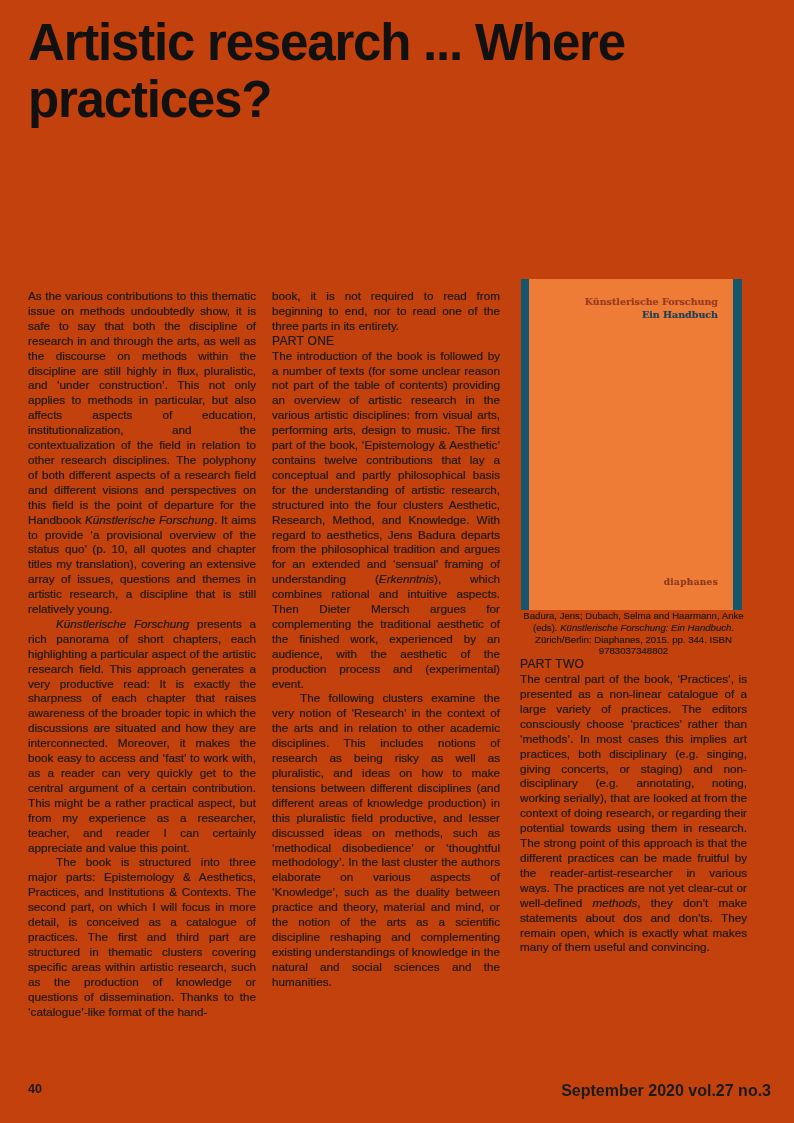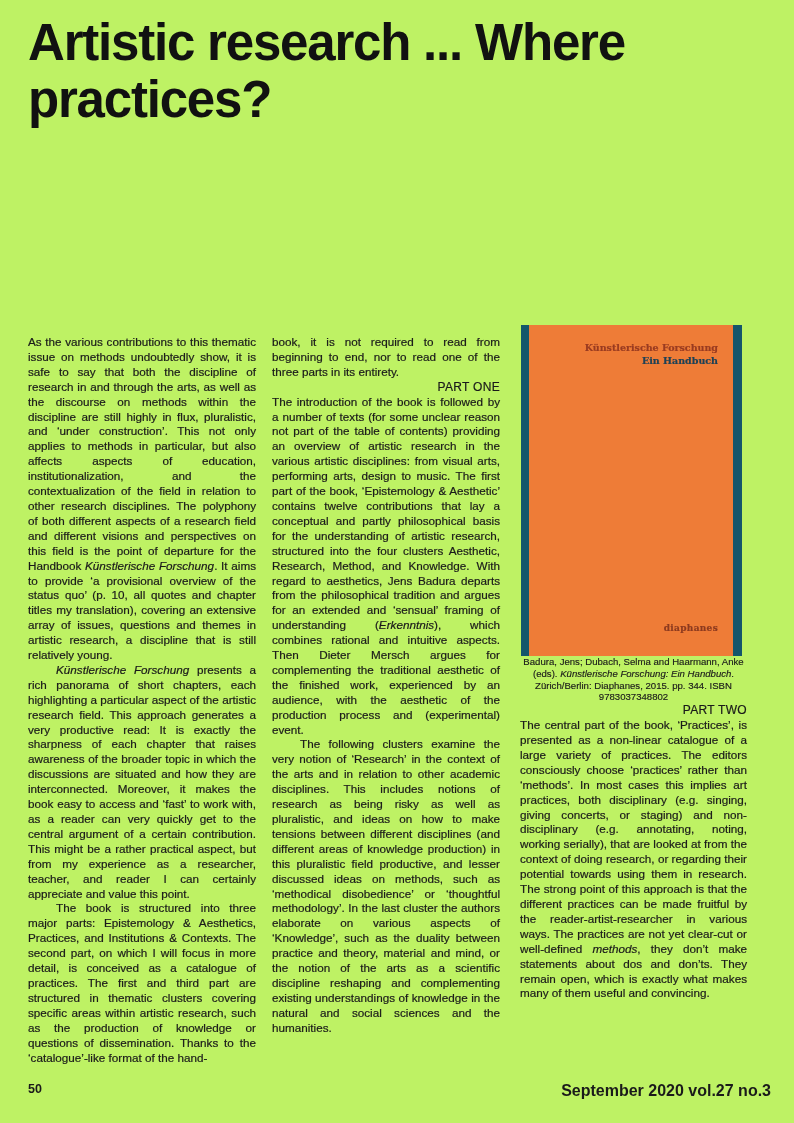--- a/index.html
+++ b/index.html
@@ -1,41 +1,41 @@
 <!DOCTYPE html>
 <html lang="en" style="--text-color: #1a1a1a; --cover-orange: #ee7c37; --cover-spine: #14566b; --cover-title-red: #993b21; --cover-subtitle-blue: #1d4156; --cover-publisher: #8c3a1f;"><head>
 <meta charset="utf-8">
 <style>
   html,body { margin:0; padding:0; background:#ffffff; }
   .page {
-    position:relative; width:794px; height:1123px; background:#bef264;
+    position:relative; width:794px; height:1123px; background:#c2410c;
     font-family:"Liberation Sans", sans-serif; color:var(--text-color, #1a1a1a);
     overflow:hidden;
   }
   .title {
     position:absolute; left:28px; top:14px;
     font-size:51px; line-height:57px; font-weight:700; letter-spacing:-1.2px; color:#111;
   }
   .author {
     position:absolute; left:28px; top:206px;
     font-size:24px; font-weight:500; letter-spacing:-0.2px; color:#111;
   }
   .col {
     position:absolute; top:289px; width:228px;
     font-size:11.7px; line-height:14.9px; text-align:justify;
     -webkit-text-stroke:0.2px currentColor;
-    -webkit-hyphens:auto; hyphens:auto;margin-top:46px;
+    -webkit-hyphens:auto; hyphens:auto;
   }
   .col-1 { left:28px; }
   .col-2 { left:272px; }
   .col-3 { left:520px; top:279px; width:227px; }
   .col p { margin:0; }
   .col p.ind { text-indent:28px; }
   .part-heading {
-    text-align:right; font-size:12px; letter-spacing:0.3px;
+    text-align:left; font-size:12px; letter-spacing:0.3px;
     margin:16px 0 17px 28px; text-indent:0;
   }
   .part-two-heading { margin-top:50px; }
   
   .cover {
     position:relative; width:221px; height:331px; margin-left:1px;
     background:var(--cover-spine, #14566b);
   }
   .cover-inner {
     position:absolute; left:8px; right:9px; top:0; bottom:0;
@@ -99,16 +99,16 @@
           <div class="l2">Ein Handbuch</div>
         </div>
         <div class="cover-publisher">diaphanes</div>
       </div>
     </div>
     <p class="caption"><span>Badura, Jens; Dubach, Selma and Haarmann, Anke (eds). </span><em>Künstlerische Forschung: Ein Handbuch</em><span>. Zürich/Berlin: Diaphanes, 2015. pp. 344. ISBN 9783037348802</span></p>
     <p class="part-heading part-two-heading">PART TWO</p>
     <p><span>The central part of the book, ‘Practices’, is presented as a non-linear catalogue of a large variety of practices. The editors consciously choose ‘practices’ rather than ‘methods’. In most cases this implies art practices, both disciplinary (e.g. singing, giving concerts, or staging) and non-disciplinary (e.g. annotating, noting, working serially), that are looked at from the context of doing research, or regarding their potential towards using them in research. The strong point of this approach is that the different practices can be made fruitful by the reader-artist-researcher in various ways. The practices are not yet clear-cut or well-defined </span><em>methods</em><span>, they don’t make statements about dos and don’ts. They remain open, which is exactly what makes many of them useful and convincing.</span></p>
   </div>
 
-  <div class="footer-pagenum">50</div>
+  <div class="footer-pagenum">40</div>
   <div class="footer-issue">September 2020 vol.27 no.3</div>
 
 </div>
 
 </body></html>

